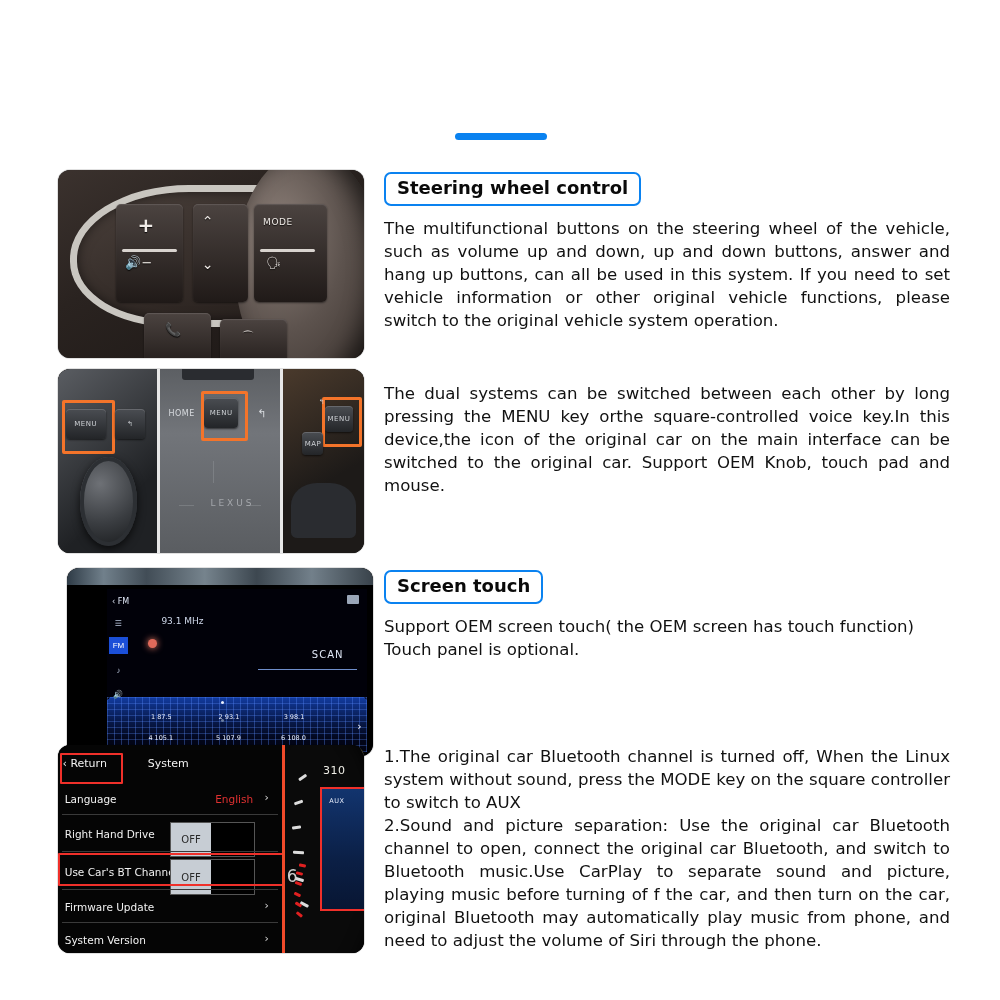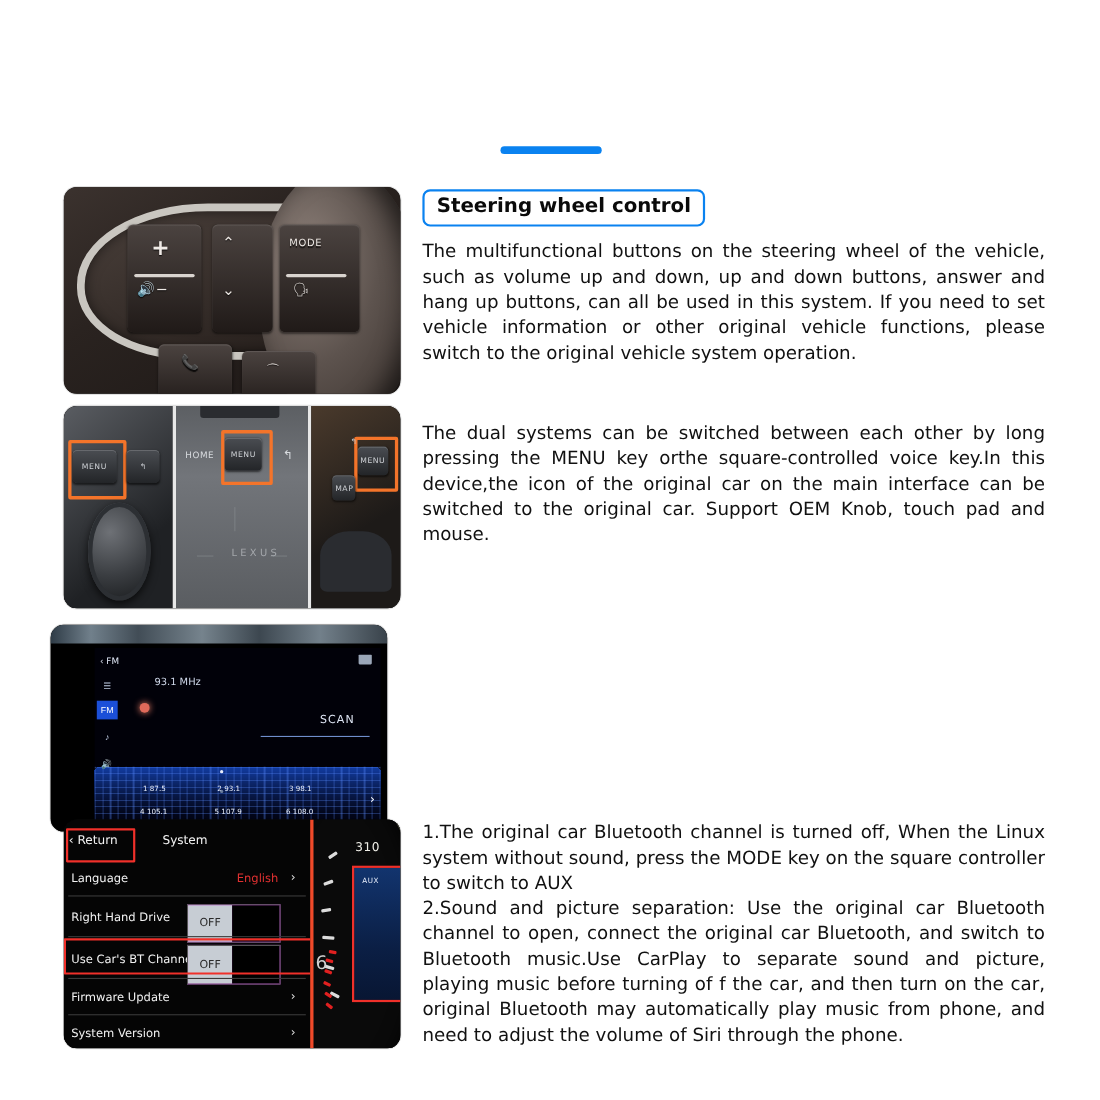--- a/index.html
+++ b/index.html
@@ -235,21 +235,21 @@
         <div class="ds-btn" style="left:38%; top:12%; width:20%; height:12%; background:none; box-shadow:none; color:#c8cbcf;">↰</div>
         <div class="ds-bar" style="left:10%; top:62%; width:80%; height:30%; border-radius:40% 40% 10% 10%;"></div>
       </div>
     </div>
   </div>
 
   <div class="txtcol" style="top:371px;">
     <div class="body">The dual systems can be switched between each other by long pressing the MENU key orthe square-controlled voice key.In this device,the icon of the original car on the main interface can be switched to the original car. Support OEM Knob, touch pad and mouse.</div>
   </div>
 
-  <div class="thumb" style="left:46px; top:568px; width:306px; height:188px;">
+  <div class="thumb" style="left:67px; top:568px; width:306px; height:188px;">
     <div class="fm" style="position:absolute;inset:0;">
       <div class="fm-top"></div>
       <div class="fm-screen">
         <div class="fm-bg"></div>
         <div class="fm-grid"></div>
 
         <div class="fm-t" style="left:2%; top:5%; font-size:8px;">‹ <span>FM</span></div>
 
         <div class="fm-t" style="left:21%; top:17%; font-size:9px; color:#cfd8ea;">93.1 MHz</div>
 
@@ -277,20 +277,24 @@
         <div class="fm-preset" style="left:68%; top:76%;">3  98.1</div>
         <div class="fm-preset" style="left:16%; top:89%;">4  105.1</div>
         <div class="fm-preset" style="left:42%; top:89%;">5  107.9</div>
         <div class="fm-preset" style="left:67%; top:89%;">6  108.0</div>
 
         <div class="fm-t" style="right:2%; top:80%; font-size:11px; color:#fff;">›</div>
       </div>
     </div>
   </div>
 
+  <div class="txtcol" style="top:570px;">
+    <div class="badge">Screen touch</div>
+    <div class="body" style="text-align:left;">Support OEM screen touch( the OEM screen has touch function) Touch panel is optional.</div>
+  </div>
 
   <div class="thumb" style="left:58px; top:745px; width:306px; height:208px;">
     <div class="st" style="position:absolute;inset:0;">
 
       <div class="st-left">
 
         <div class="st-lbl" style="left:2%; top:6%; font-size:11px;">‹ <span>Return</span></div>
         <div class="st-lbl" style="left:40%; top:6%; font-size:11px;">System</div>
         <div class="st-hl" style="left:1%; top:4%; width:26%; height:13%;"></div>
 

